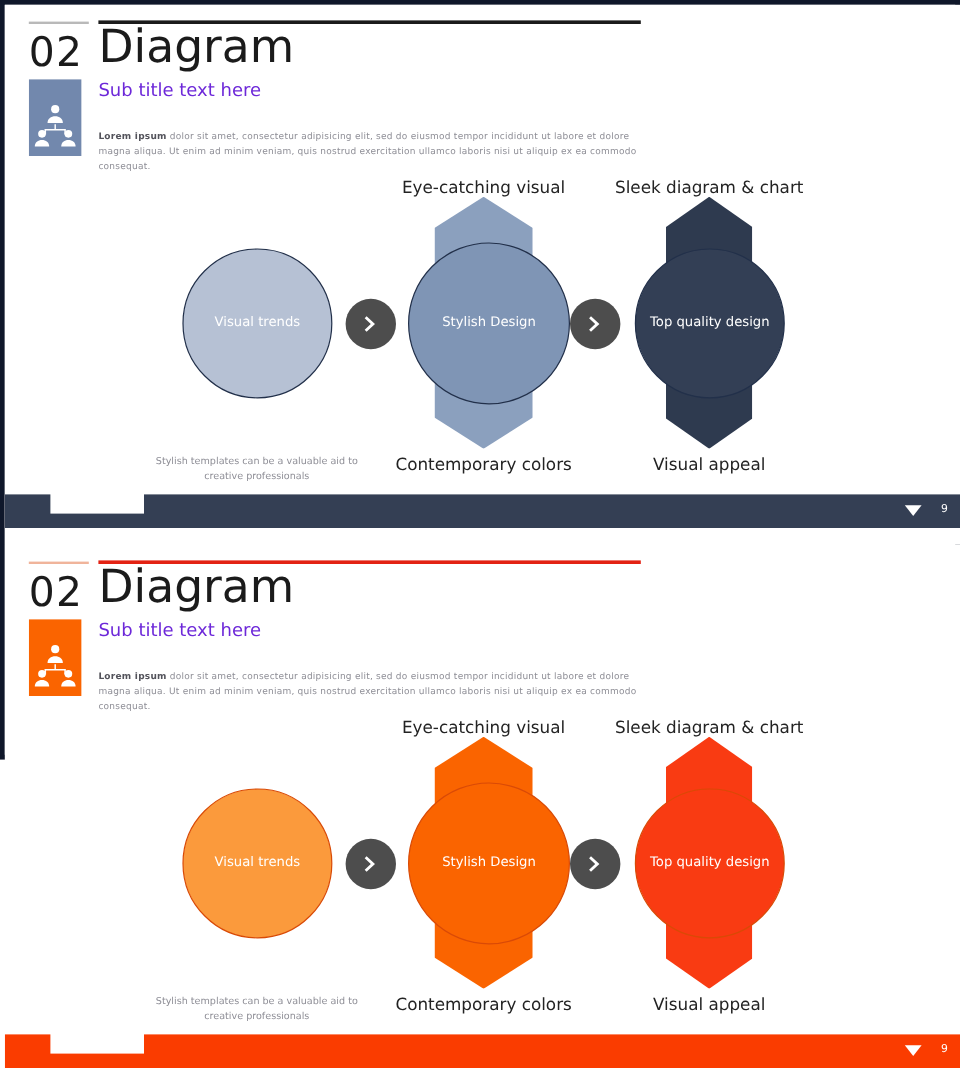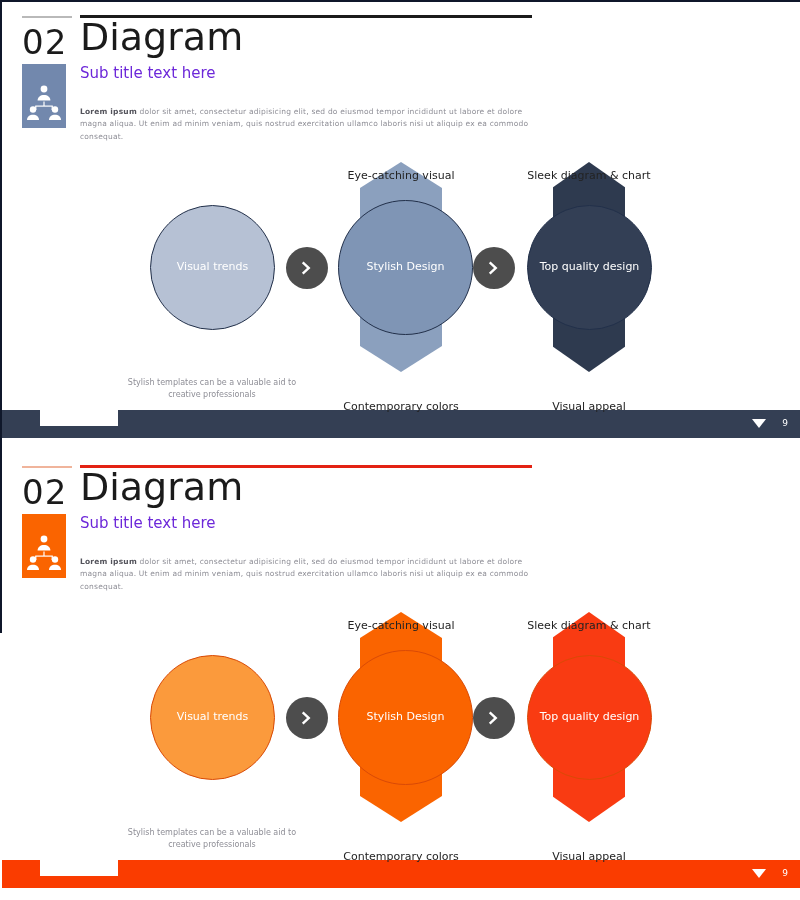--- a/index.html
+++ b/index.html
@@ -6,21 +6,21 @@
   body{
     width:800px;height:900px;
     background:#ffffff;
     font-family:"DejaVu Sans", sans-serif;
     overflow:hidden;
   }
   .page{
     position:relative;
     width:800px;height:633px;
     box-sizing:border-box;
-    border:2px solid #0f172a;
+    border:4px solid #0f172a;
   }
   .slide{
     position:absolute;
     left:0;
     width:800px;
     height:450px;
     background:#ffffff;
     overflow:hidden;
   }
   .slide-a{top:0;}
@@ -103,24 +103,23 @@
     font-weight:400;
   }
   .wing{
     position:absolute;
     z-index:1;
   }
   .toplabel,.botlabel{
     position:absolute;
     width:260px;
     text-align:center;
-    font-size:11px;
+    font-size:14px;
     color:#232323;
     z-index:4;
-    margin-top:22px;
   }
   .caption{
     position:absolute;
     width:200px;
     text-align:center;
     font-size:8px;
     line-height:1.5;
     color:#8e8e96;
     z-index:4;
   }

